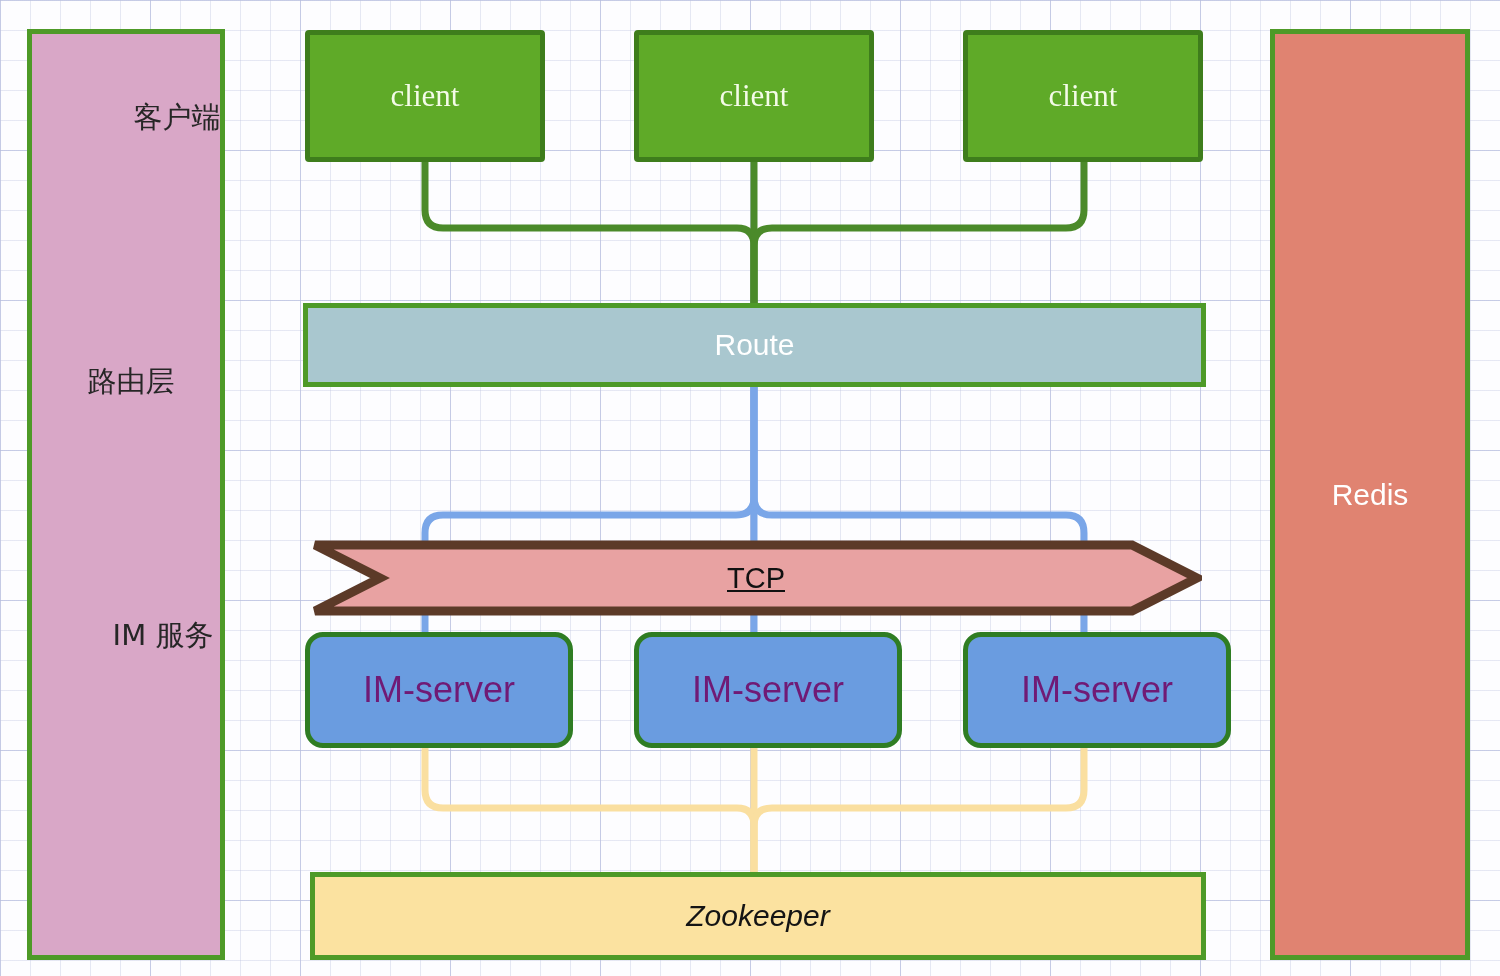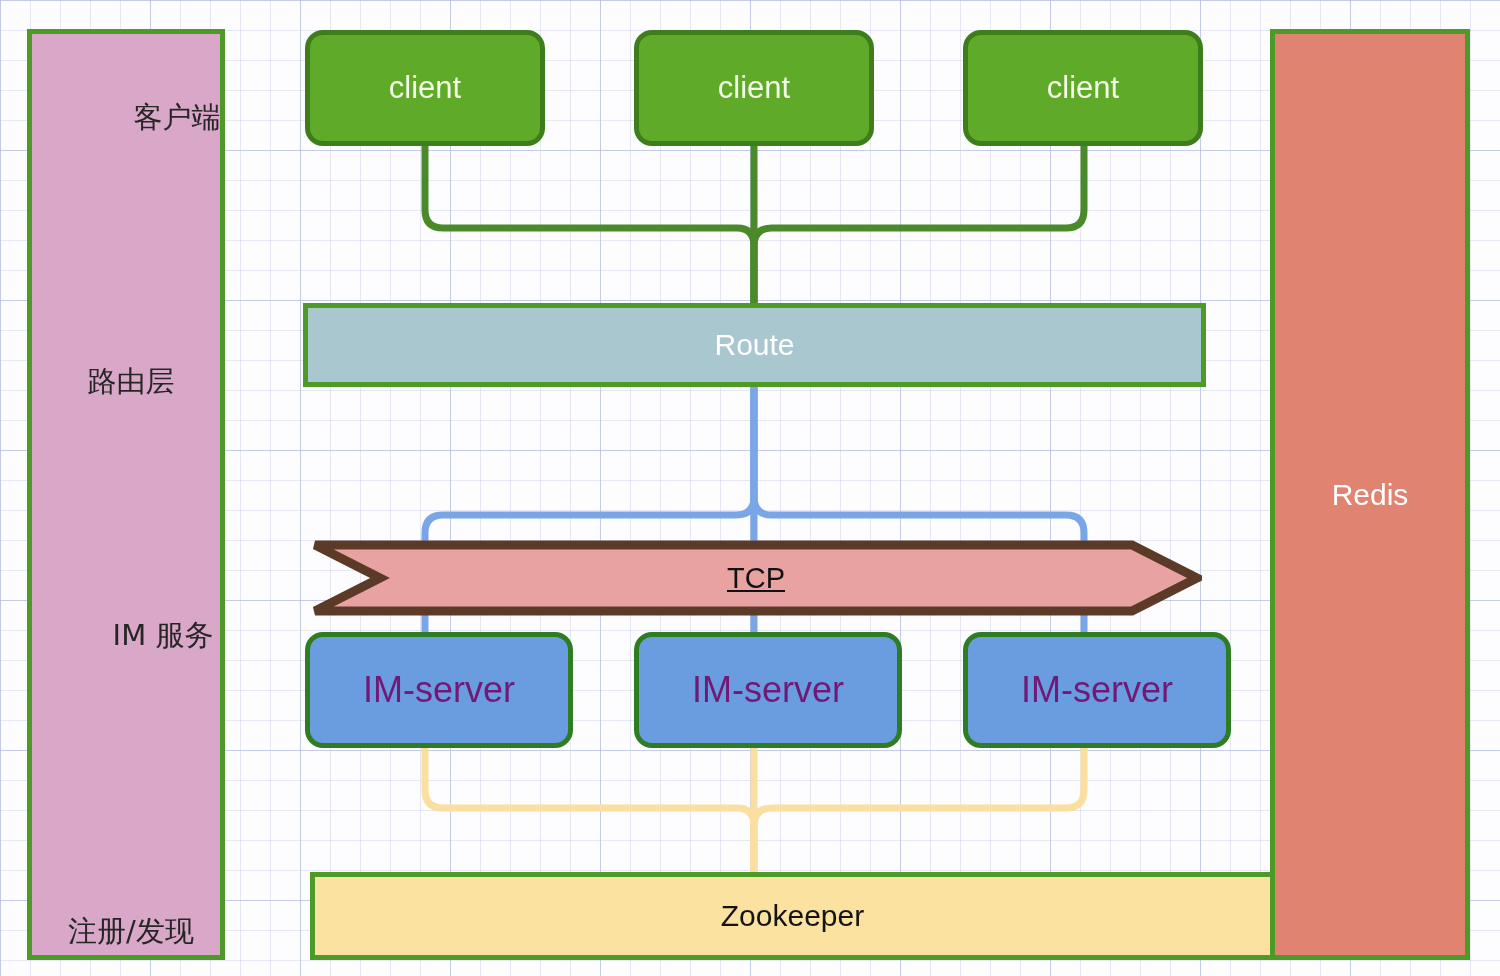--- a/index.html
+++ b/index.html
@@ -71,28 +71,29 @@
     height: 931px;
     background: #e08371;
     border: 5px solid #4e9a28;
     color: #ffffff;
     font-size: 30px;
   }
 
   
   .client {
     width: 240px;
-    height: 116px;
+    height: 132px;
     top: 30px;
     background: #5faa28;
     border: 5px solid #3e7d1c;
-    border-radius: 18px;
+    border-radius: 4px;
     color: #f4fbe8;
     font-size: 31px;
     z-index: 4;
+    font-family: Liberation Serif, serif;
   }
   .client-0 { left: 305px; }
   .client-1 { left: 634px; }
   .client-2 { left: 963px; }
 
   
   .route-bar {
     left: 303px;
     top: 303px;
     width: 903px;
@@ -139,27 +140,28 @@
     z-index: 4;
   }
   .imserver-0 { left: 305px; }
   .imserver-1 { left: 634px; }
   .imserver-2 { left: 963px; }
 
   
   .zk-bar {
     left: 310px;
     top: 872px;
-    width: 965px;
+    width: 896px;
     height: 88px;
     background: #fbe2a0;
     border: 5px solid #4e9a28;
     color: #141414;
     font-size: 30px;
     z-index: 4;
+    font-style: italic;
   }
 </style>
 </head>
 <body>
 
 <div id="canvas">
 
   <svg class="connectors" viewBox="0 0 1500 976" width="1500" height="976" xmlns="http://www.w3.org/2000/svg">
 
     <g fill="none" stroke="#4b8a2a" stroke-width="7" stroke-linecap="butt">
@@ -178,21 +180,20 @@
       <path d="M 425 748 L 425 790 Q 425 808 443 808 L 737 808 Q 754 808 754 826 L 754 872"></path>
       <path d="M 754 748 L 754 872"></path>
       <path d="M 1084 748 L 1084 790 Q 1084 808 1066 808 L 772 808 Q 754 808 754 826 L 754 872"></path>
     </g>
   </svg>
 
   <div class="node layer-band">
     <div class="layer-label ll-0">客户端</div>
     <div class="layer-label ll-1">路由层</div>
     <div class="layer-label ll-2">IM 服务</div>
-    <div class="layer-label ll-3">注册/发现</div>
   </div>
 
   <div class="node client client-0">client</div>
   <div class="node client client-1">client</div>
   <div class="node client client-2">client</div>
 
   <div class="node route-bar">Route</div>
 
   <div class="tcp-wrap">
     <svg viewBox="0 0 892 76" width="892" height="76" preserveAspectRatio="none" xmlns="http://www.w3.org/2000/svg">

